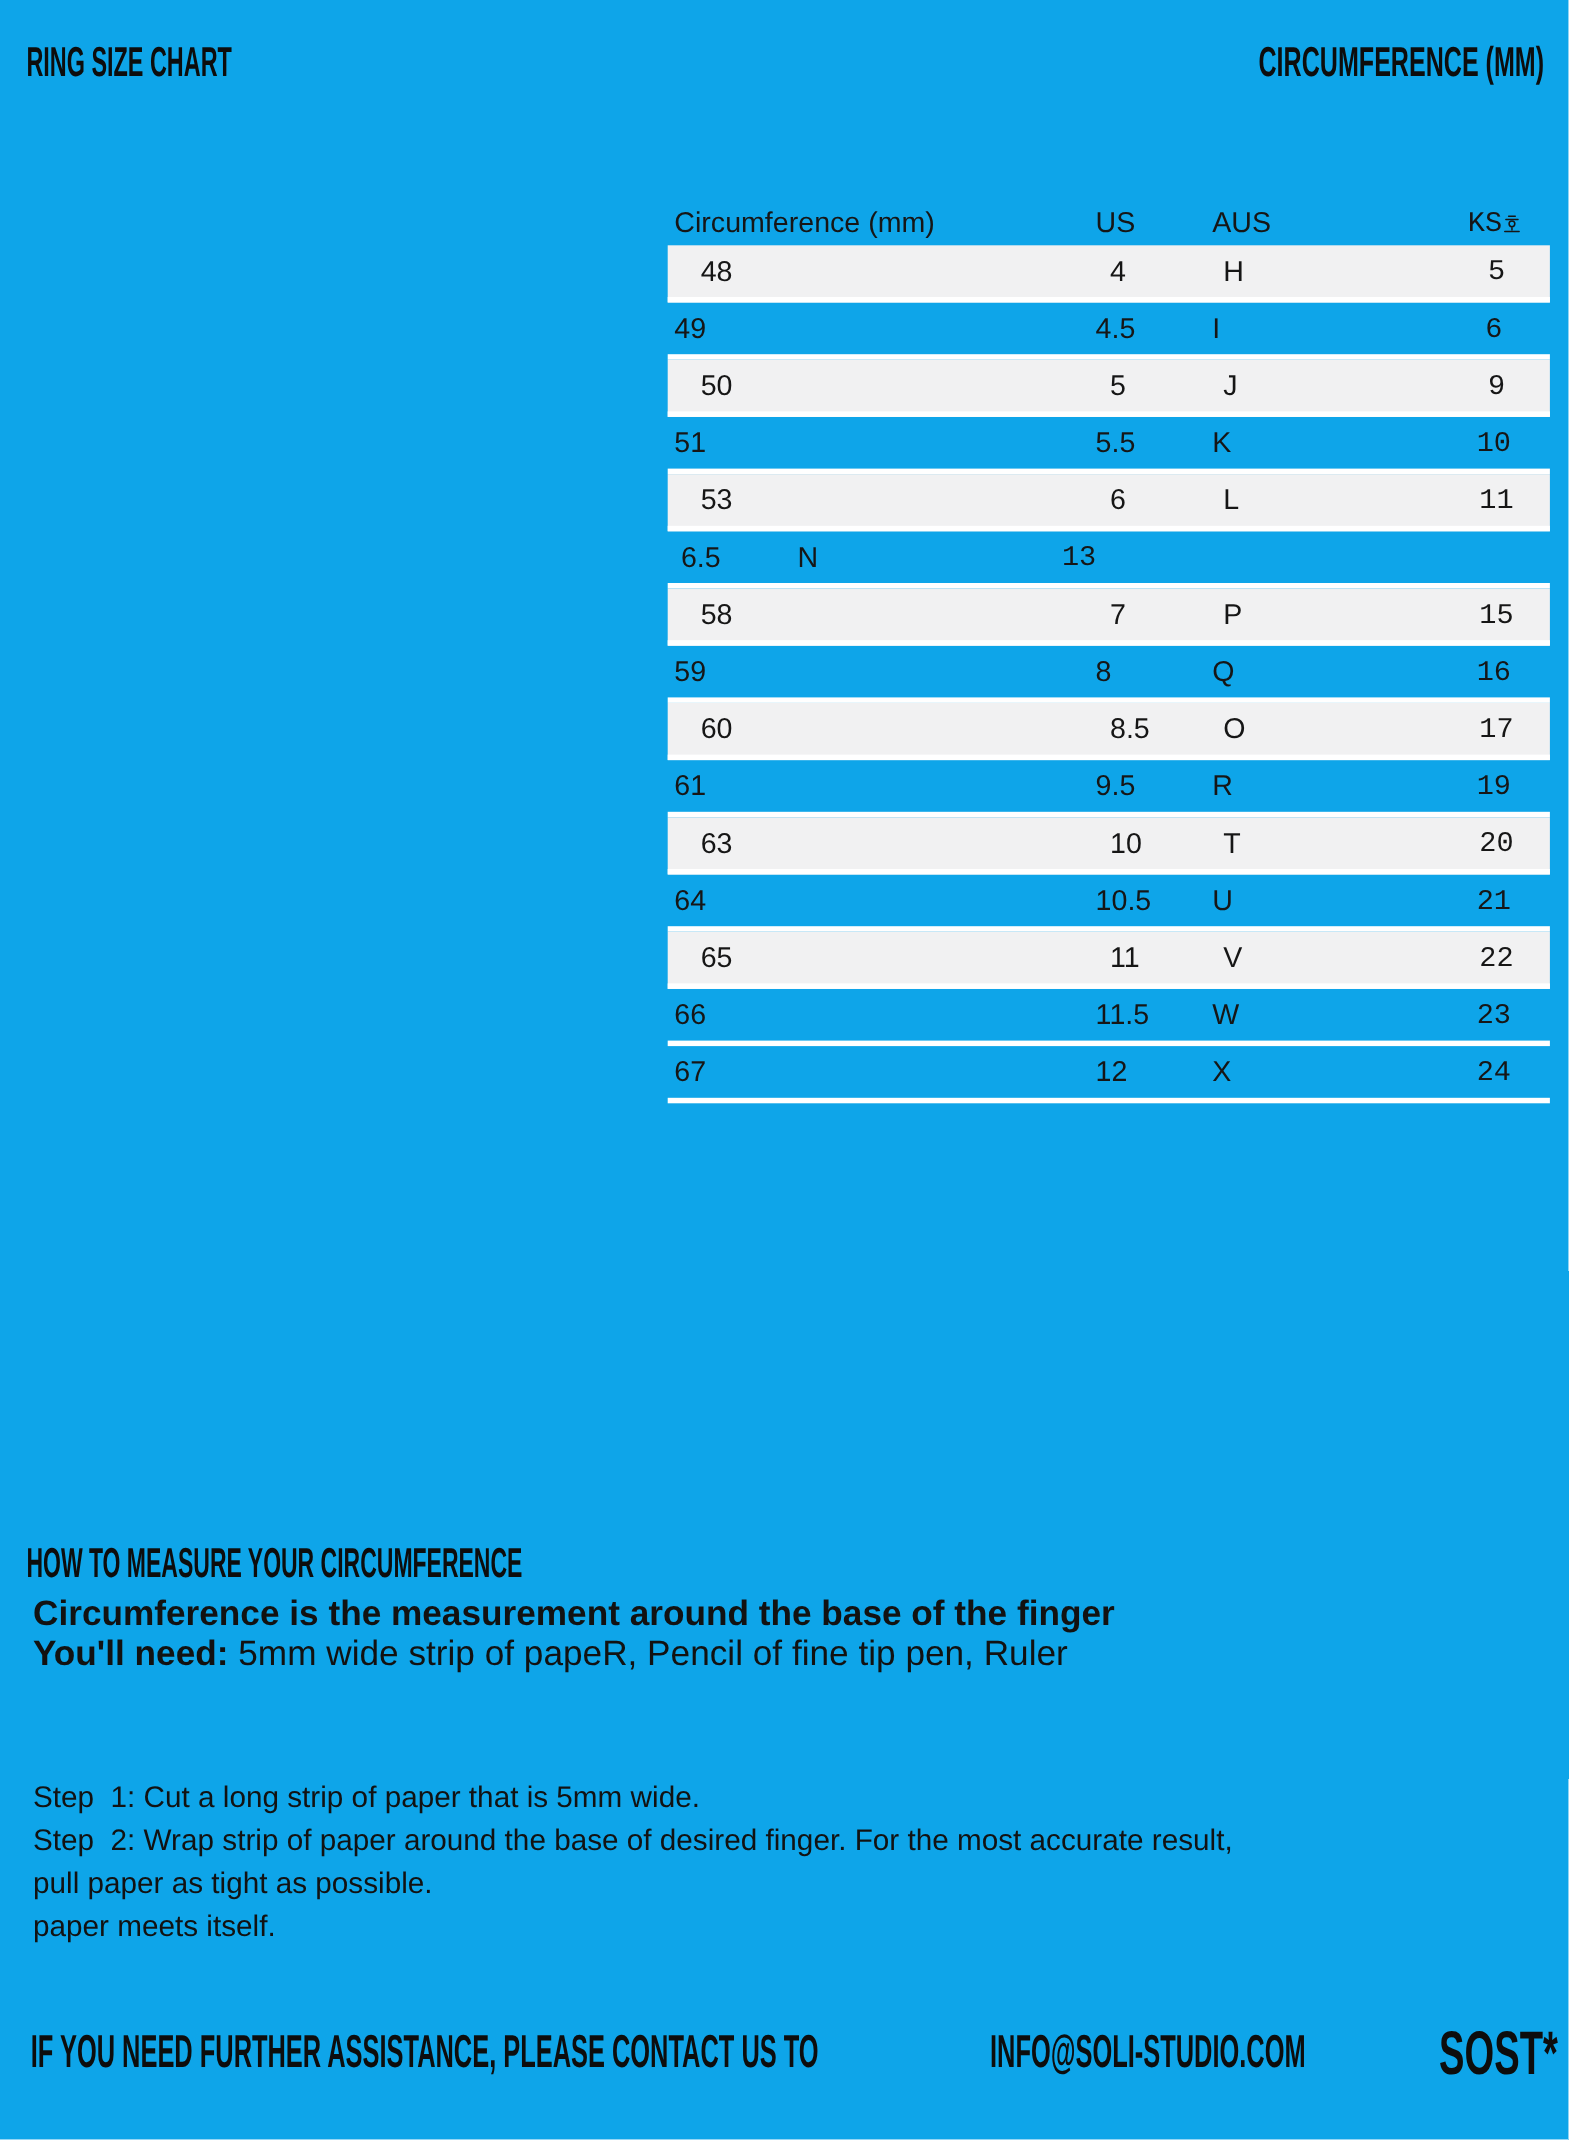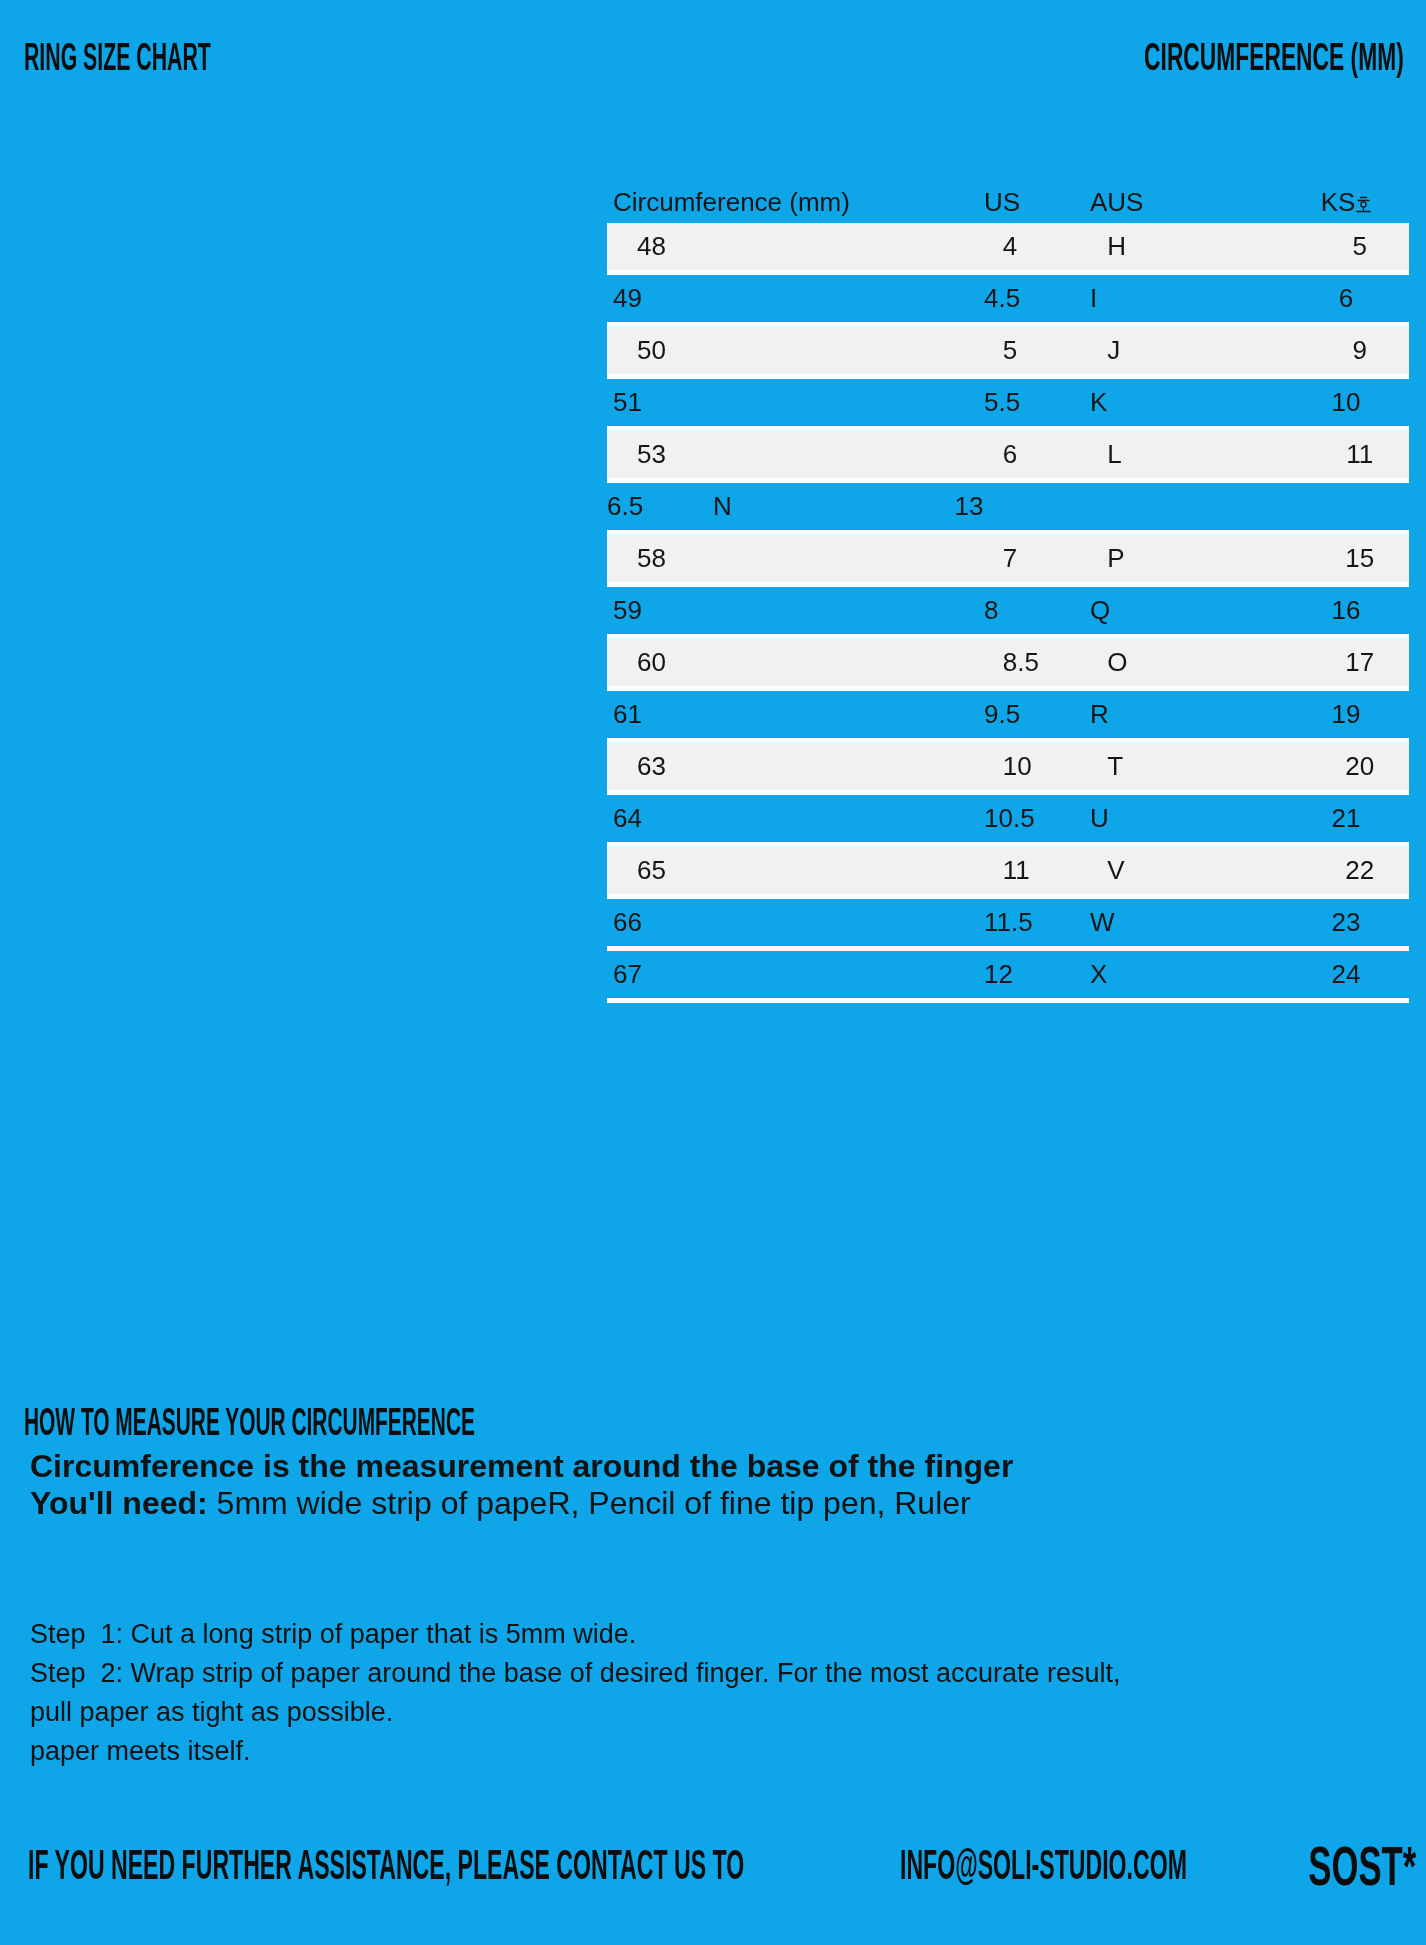--- a/index.html
+++ b/index.html
@@ -34,23 +34,23 @@
   
   .size-table {
     position: absolute; left: 607px; top: 182px; width: 802px;
     font-size: 26px; color: #161616;
   }
   .trow { display: flex; align-items: center; box-sizing: border-box; }
   .thead { height: 41px; }
   .row { height: 52px; border-bottom: 5px solid #ffffff; }
   .row.shaded { background: #f1f1f2; padding-left: 24px; }
   .col-circ { width: 377px; padding-left: 6px; box-sizing: border-box; }
-  .col-us   { width: 106px; }
+  .col-us   { width: 106px; margin-left: 12px; }
   .col-aus  { width: 206px; }
-  .col-ks   { width: 100px; text-align: center; }
+  .col-ks   { width: 100px; text-align: center; font-family: Liberation Mono, monospace; }
   .ks-sub-svg { margin-left: 1px; vertical-align: -2px; }
 
   
   .howto-heading {
     position: absolute; left: 24px; top: 1403px;
     font-size: 38px; line-height: 38px;
     transform: scaleX(0.55); transform-origin: 0 50%;
   }
   .intro {
     position: absolute; left: 30px; top: 1448px;

